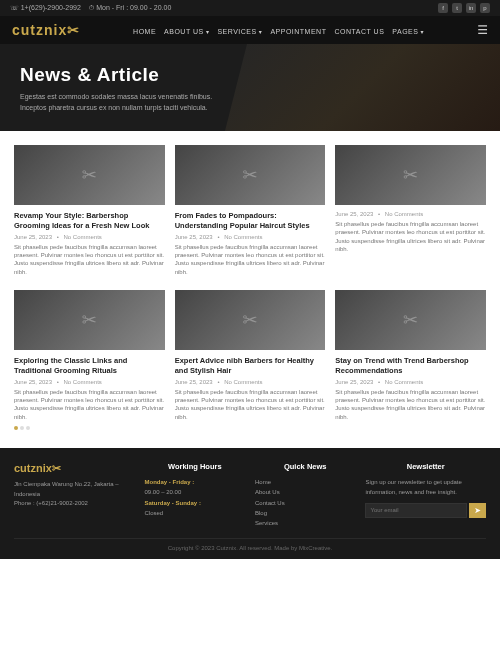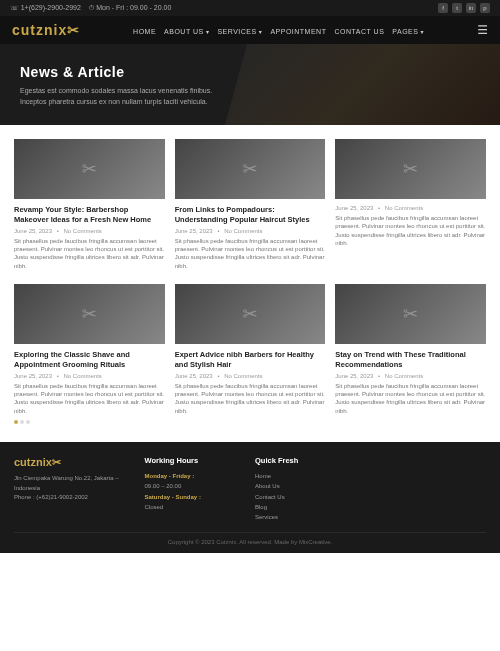--- a/index.html
+++ b/index.html
@@ -72,21 +72,21 @@
     .hero-bg {
       position: absolute; right: 0; top: 0;
       width: 55%; height: 100%;
       background: linear-gradient(135deg, #2a2a2a 0%, #3a3020 50%, #2a1a10 100%);
       opacity: 0.7;
       clip-path: polygon(8% 0%, 100% 0%, 100% 100%, 0% 100%);
     }
     .hero-content { position: relative; z-index: 2; }
     .hero h1 {
       color: #fff;
-      font-size: 14px;
+      font-size: 19px;
       font-weight: bold;
       margin-bottom: 6px;
       letter-spacing: 0.5px;
     }
     .hero p {
       color: #aaa;
       font-size: 7px;
       line-height: 1.5;
       max-width: 200px;
     }
@@ -177,20 +177,21 @@
     .footer-address {
       color: #999;
       font-size: 6px;
       line-height: 1.6;
     }
     .footer-col h4 {
       color: #fff;
       font-size: 7.5px;
       font-weight: bold;
       margin-bottom: 6px;
+      text-align: center;
     }
     .footer-col p, .footer-col a {
       color: #999;
       font-size: 6px;
       line-height: 1.7;
       display: block;
       text-decoration: none;
     }
     .footer-col .day-label { color: #c9a84c; font-size: 6px; font-weight: bold; }
     .newsletter-text {
@@ -269,37 +270,37 @@
 
 <div class="articles-section">
   <div class="articles-grid">
 
     <div class="article-card">
       <div class="article-img-placeholder img-1">
         <div class="img-overlay"></div>
         <span style="position:relative;z-index:1;color:rgba(255,255,255,0.3);font-size:18px">✂</span>
       </div>
       <div class="article-body">
-        <div class="article-title">Revamp Your Style: Barbershop Makeover Ideas for a Fresh New Home</div>
+        <div class="article-title">Revamp Your Style: Barbershop Grooming Ideas for a Fresh New Look</div>
         <div class="article-meta">
           <span>June 25, 2023</span>
           <span>•</span>
           <span>No Comments</span>
         </div>
         <div class="article-excerpt">Sit phasellus pede faucibus fringilla accumsan laoreet praesent. Pulvinar montes leo rhoncus ut est porttitor sit. Justo suspendisse fringilla ultrices libero sit adr. Pulvinar nibh.</div>
       </div>
     </div>
 
     <div class="article-card">
       <div class="article-img-placeholder img-2">
         <div class="img-overlay"></div>
         <span style="position:relative;z-index:1;color:rgba(255,255,255,0.3);font-size:18px">✂</span>
       </div>
       <div class="article-body">
-        <div class="article-title">From Links to Pompadours: Understanding Popular Haircut Styles</div>
+        <div class="article-title">From Fades to Pompadours: Understanding Popular Haircut Styles</div>
         <div class="article-meta">
           <span>June 25, 2023</span>
           <span>•</span>
           <span>No Comments</span>
         </div>
         <div class="article-excerpt">Sit phasellus pede faucibus fringilla accumsan laoreet praesent. Pulvinar montes leo rhoncus ut est porttitor sit. Justo suspendisse fringilla ultrices libero sit adr. Pulvinar nibh.</div>
       </div>
     </div>
 
     <div class="article-card">
@@ -316,21 +317,21 @@
         <div class="article-excerpt">Sit phasellus pede faucibus fringilla accumsan laoreet praesent. Pulvinar montes leo rhoncus ut est porttitor sit. Justo suspendisse fringilla ultrices libero sit adr. Pulvinar nibh.</div>
       </div>
     </div>
 
     <div class="article-card">
       <div class="article-img-placeholder img-4">
         <div class="img-overlay"></div>
         <span style="position:relative;z-index:1;color:rgba(255,255,255,0.3);font-size:18px">✂</span>
       </div>
       <div class="article-body">
-        <div class="article-title">Exploring the Classic Shave and Appointment Grooming Rituals</div>
+        <div class="article-title">Exploring the Classic Links and Traditional Grooming Rituals</div>
         <div class="article-meta">
           <span>June 25, 2023</span>
           <span>•</span>
           <span>No Comments</span>
         </div>
         <div class="article-excerpt">Sit phasellus pede faucibus fringilla accumsan laoreet praesent. Pulvinar montes leo rhoncus ut est porttitor sit. Justo suspendisse fringilla ultrices libero sit adr. Pulvinar nibh.</div>
         <div class="article-dots">
           <div class="dot active"></div>
           <div class="dot"></div>
           <div class="dot"></div>
@@ -353,21 +354,21 @@
         <div class="article-excerpt">Sit phasellus pede faucibus fringilla accumsan laoreet praesent. Pulvinar montes leo rhoncus ut est porttitor sit. Justo suspendisse fringilla ultrices libero sit adr. Pulvinar nibh.</div>
       </div>
     </div>
 
     <div class="article-card">
       <div class="article-img-placeholder img-6">
         <div class="img-overlay"></div>
         <span style="position:relative;z-index:1;color:rgba(255,255,255,0.3);font-size:18px">✂</span>
       </div>
       <div class="article-body">
-        <div class="article-title">Stay on Trend with These Traditional Recommendations</div>
+        <div class="article-title">Stay on Trend with Trend Barbershop Recommendations</div>
         <div class="article-meta">
           <span>June 25, 2023</span>
           <span>•</span>
           <span>No Comments</span>
         </div>
         <div class="article-excerpt">Sit phasellus pede faucibus fringilla accumsan laoreet praesent. Pulvinar montes leo rhoncus ut est porttitor sit. Justo suspendisse fringilla ultrices libero sit adr. Pulvinar nibh.</div>
       </div>
     </div>
 
   </div>
@@ -393,27 +394,35 @@
         <span class="day-label">Monday - Friday :</span>
       </p>
       <p>09.00 – 20.00</p>
       <p>
         <span class="day-label">Saturday - Sunday :</span>
       </p>
       <p>Closed</p>
     </div>
 
     <div class="footer-col">
-      <h4>Quick Fresh</h4>
+      <h4>Quick News</h4>
       <a href="#">Home</a>
       <a href="#">About Us</a>
       <a href="#">Contact Us</a>
       <a href="#">Blog</a>
       <a href="#">Services</a>
     </div>
 
+    <div class="footer-col">
+      <h4>Newsletter</h4>
+      <p class="newsletter-text">Sign up our newsletter to get update information, news and free insight.</p>
+      <div class="newsletter-form">
+        <input class="newsletter-input" type="email" placeholder="Your email" style="">
+        <button class="newsletter-btn">➤</button>
+      </div>
+    </div>
 
   </div>
 
   <div class="footer-bottom">
     <span>Copyright © 2023 Cutznix. All reserved. Made by MixCreative.</span>
   </div>
 </footer>
 
 </body></html>

